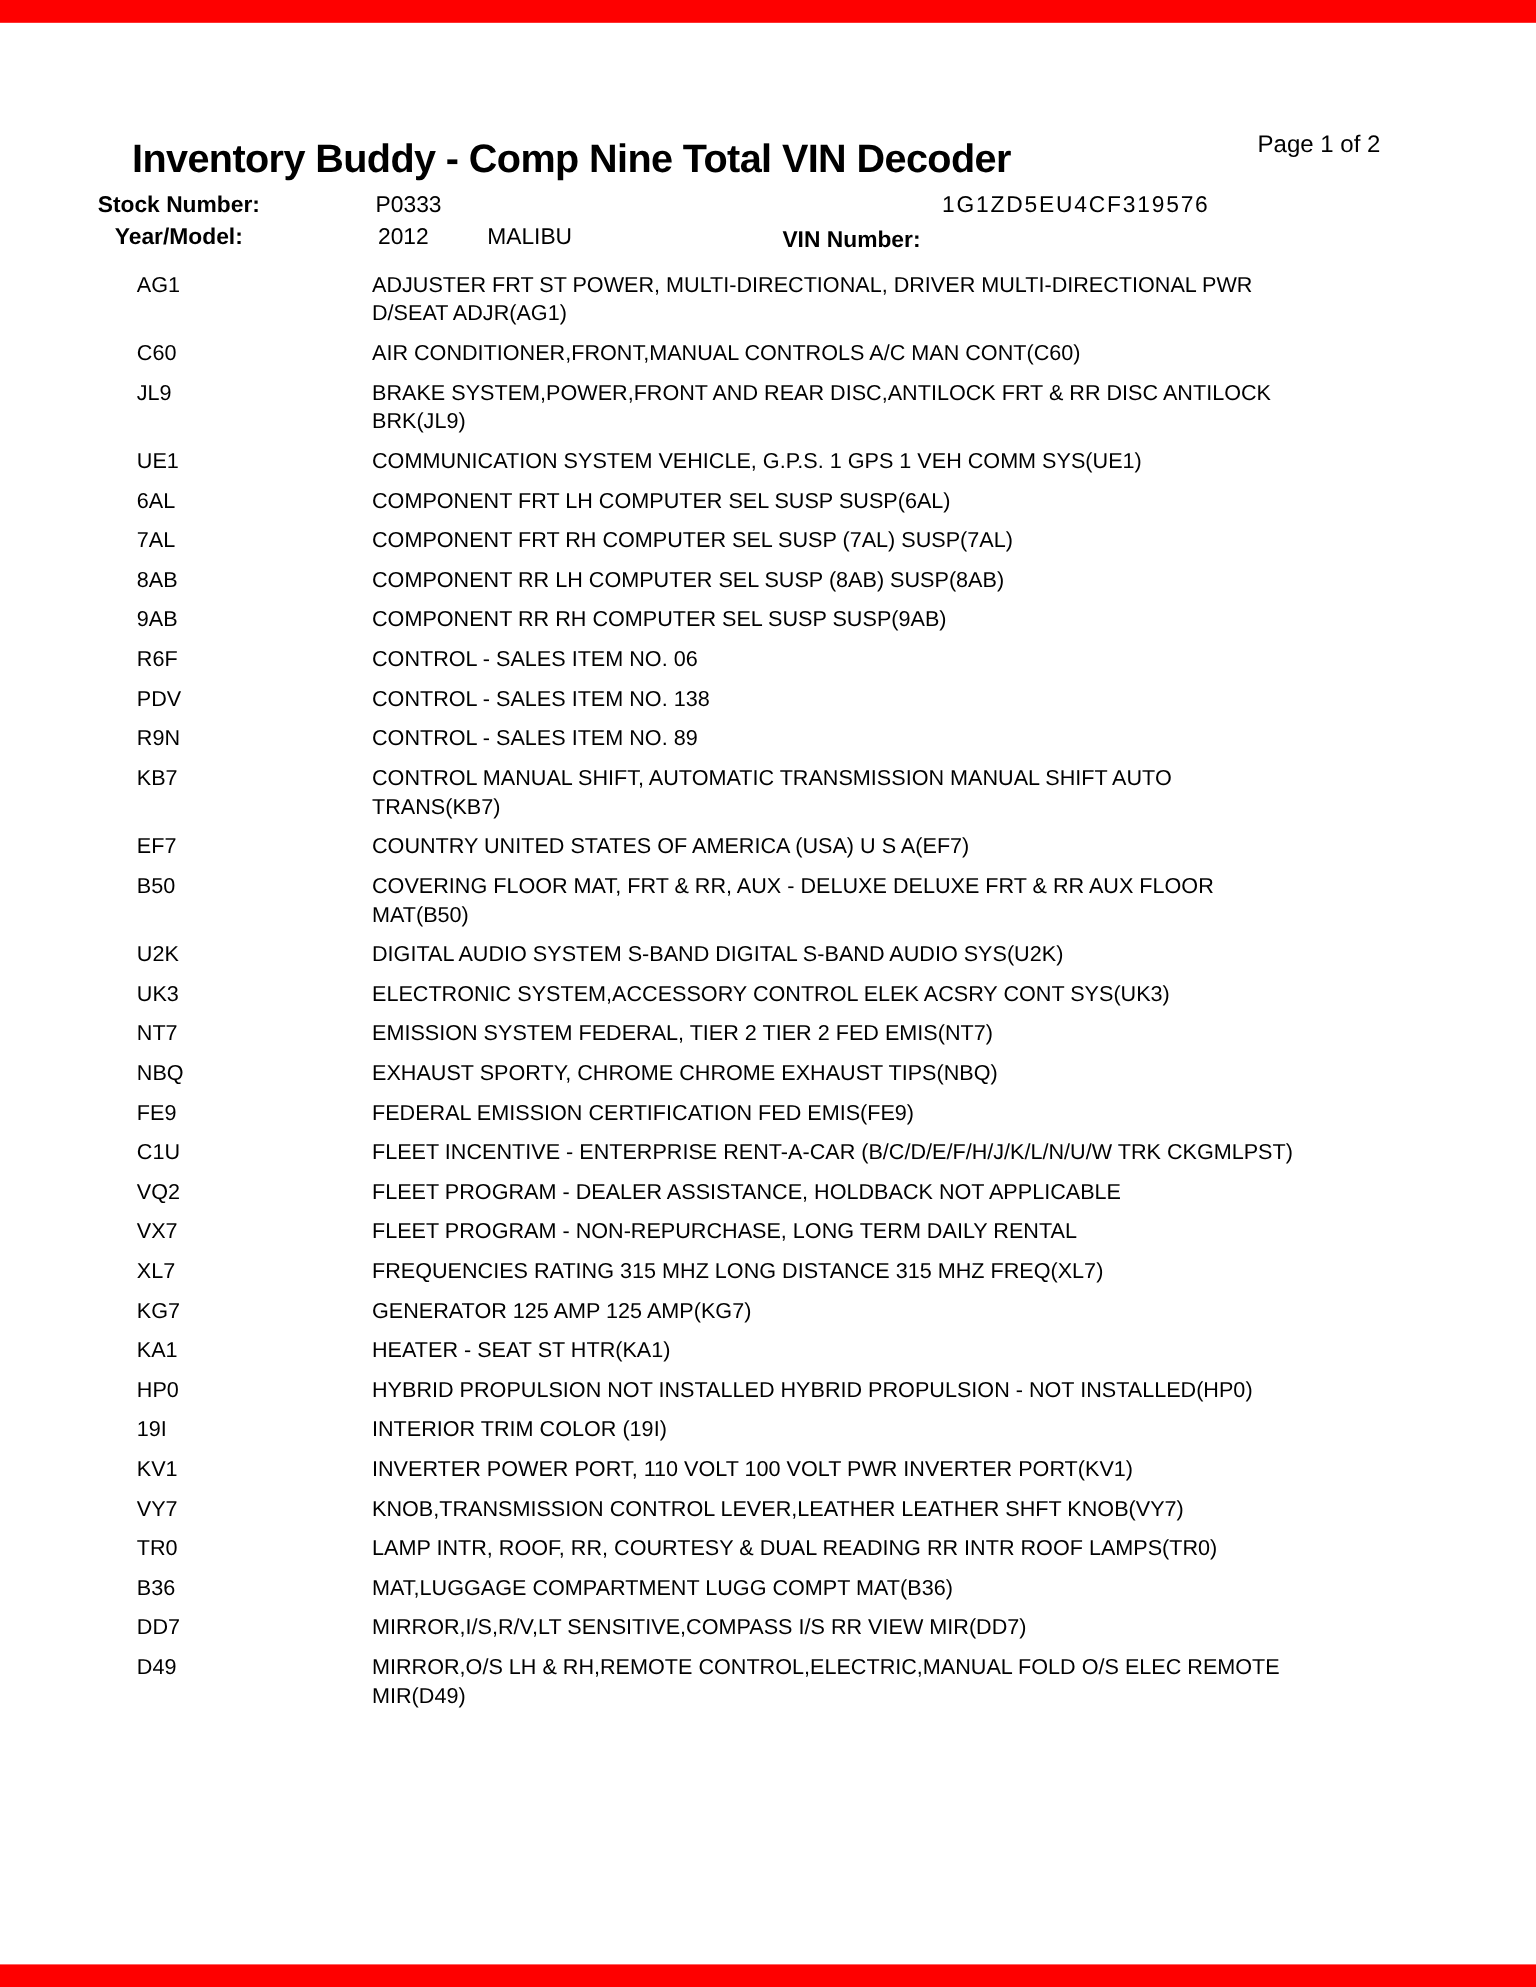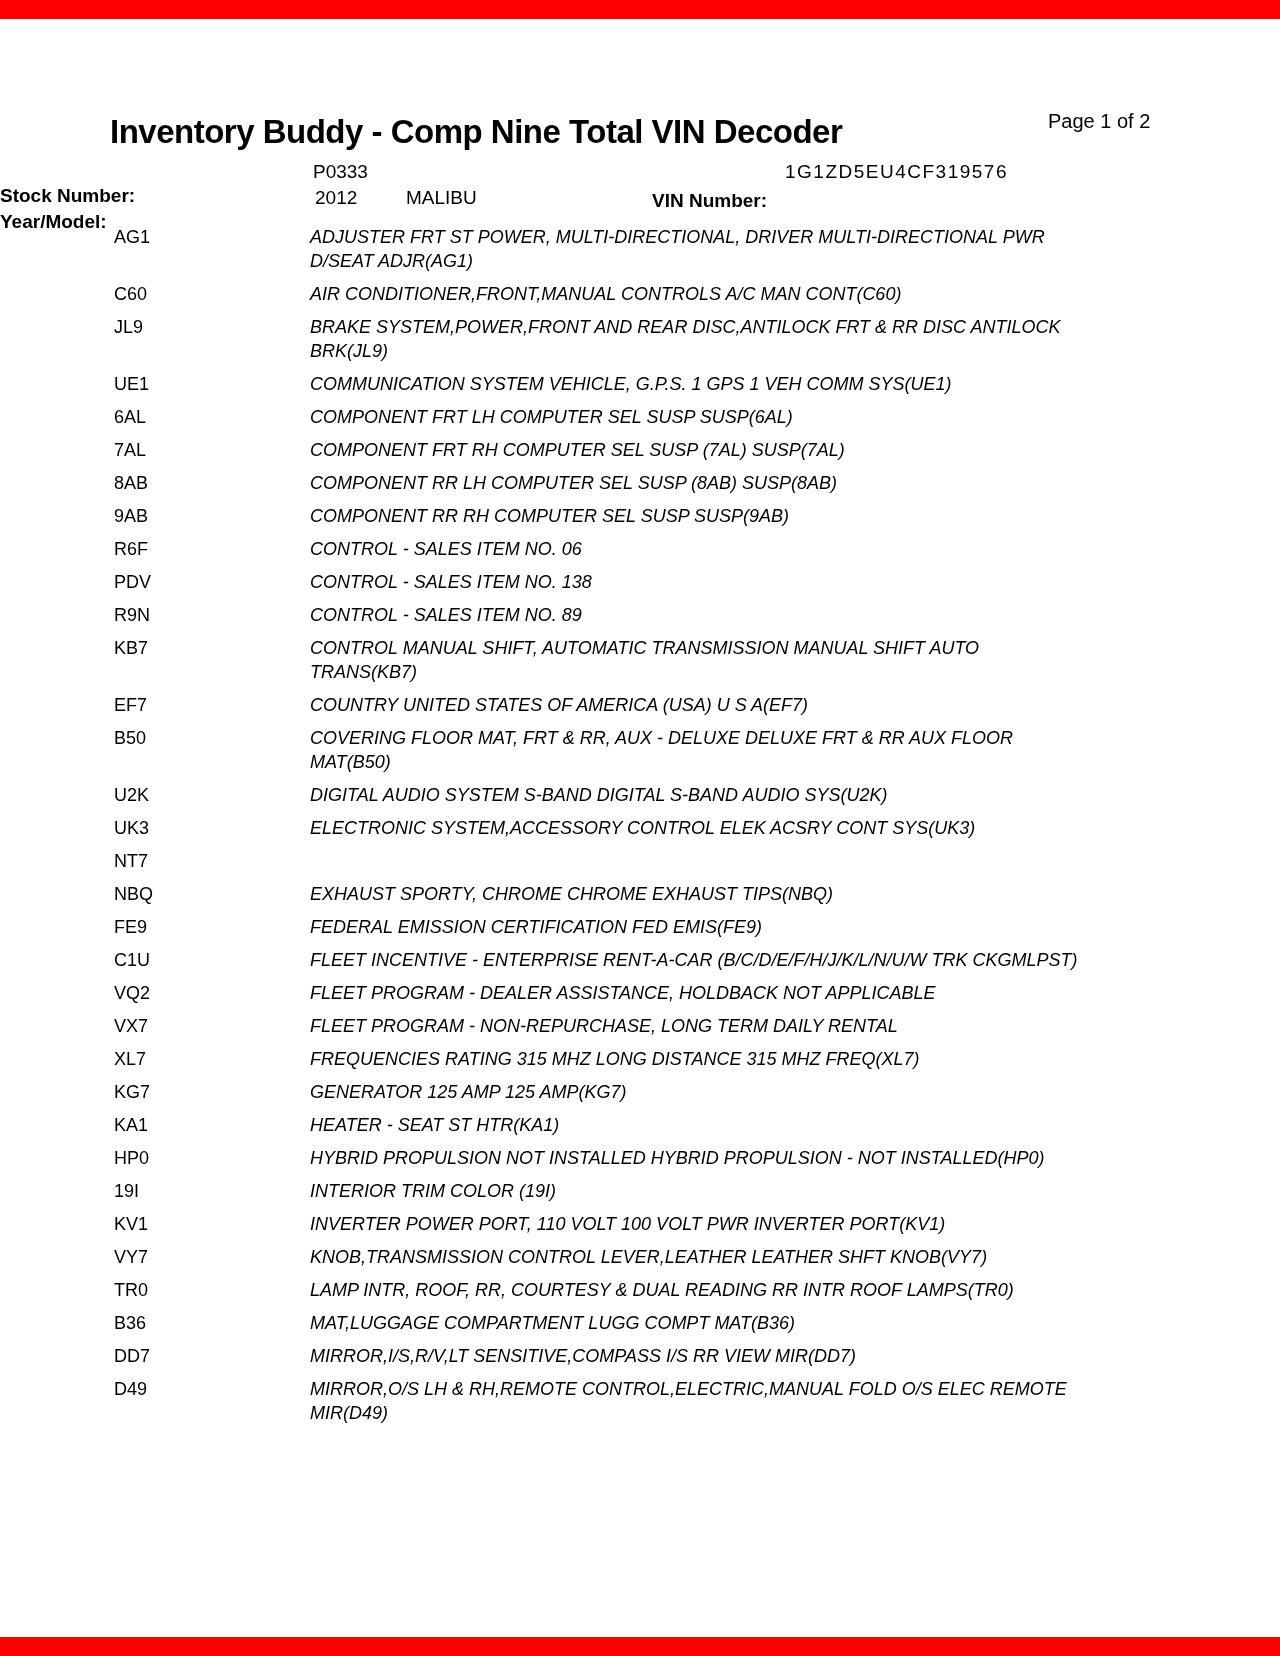--- a/index.html
+++ b/index.html
@@ -43,21 +43,21 @@
     position: absolute;
     font-size: 19px;
     font-weight: bold;
     white-space: nowrap;
   }
   .hdr-value {
     position: absolute;
     font-size: 19px;
     white-space: nowrap;
   }
-  .hdr-label.right-col { left: 0; width: 298px; text-align: left; margin-top: 24px; }
+  .hdr-label.right-col { left: 0; width: 298px; text-align: center; }
   .row1 { top: 161px; }
   .row2 { top: 187px; }
   .stock-value { left: 313px; }
   .vin-label   { left: 652px; margin-top: 29px; }
   .vin-value   { left: 785px; letter-spacing: 1.5px; }
   .year-value  { left: 315px; }
   .model-value { left: 406px; }
 
   .options-list {
     position: absolute;
@@ -73,21 +73,20 @@
     gap: 48px;
   }
   .option-code {
     margin-left: 114px;
     width: 148px;
     flex: 0 0 148px;
     white-space: nowrap;
   }
   .option-desc {
     width: 960px;
-    font-style: italic;
   }
   .option-desc .desc-line { white-space: nowrap; }
 </style>
 </head>
 <body>
 
 <div class="red-bar top" style="background: rgb(254, 0, 0);"></div>
 
 <div class="doc-title">Inventory Buddy - Comp Nine Total VIN Decoder</div>
 <div class="page-indicator">Page 1 of 2</div>
@@ -197,20 +196,23 @@
       </div>
     </div>
     <div class="option-row">
       <div class="option-code">UK3</div>
       <div class="option-desc">
         <div class="desc-line">ELECTRONIC SYSTEM,ACCESSORY CONTROL ELEK ACSRY CONT SYS(UK3)</div>
       </div>
     </div>
     <div class="option-row">
       <div class="option-code">NT7</div>
+      <div class="option-desc">
+        <div class="desc-line">EMISSION SYSTEM FEDERAL, TIER 2 TIER 2 FED EMIS(NT7)</div>
+      </div>
     </div>
     <div class="option-row">
       <div class="option-code">NBQ</div>
       <div class="option-desc">
         <div class="desc-line">EXHAUST SPORTY, CHROME CHROME EXHAUST TIPS(NBQ)</div>
       </div>
     </div>
     <div class="option-row">
       <div class="option-code">FE9</div>
       <div class="option-desc">

